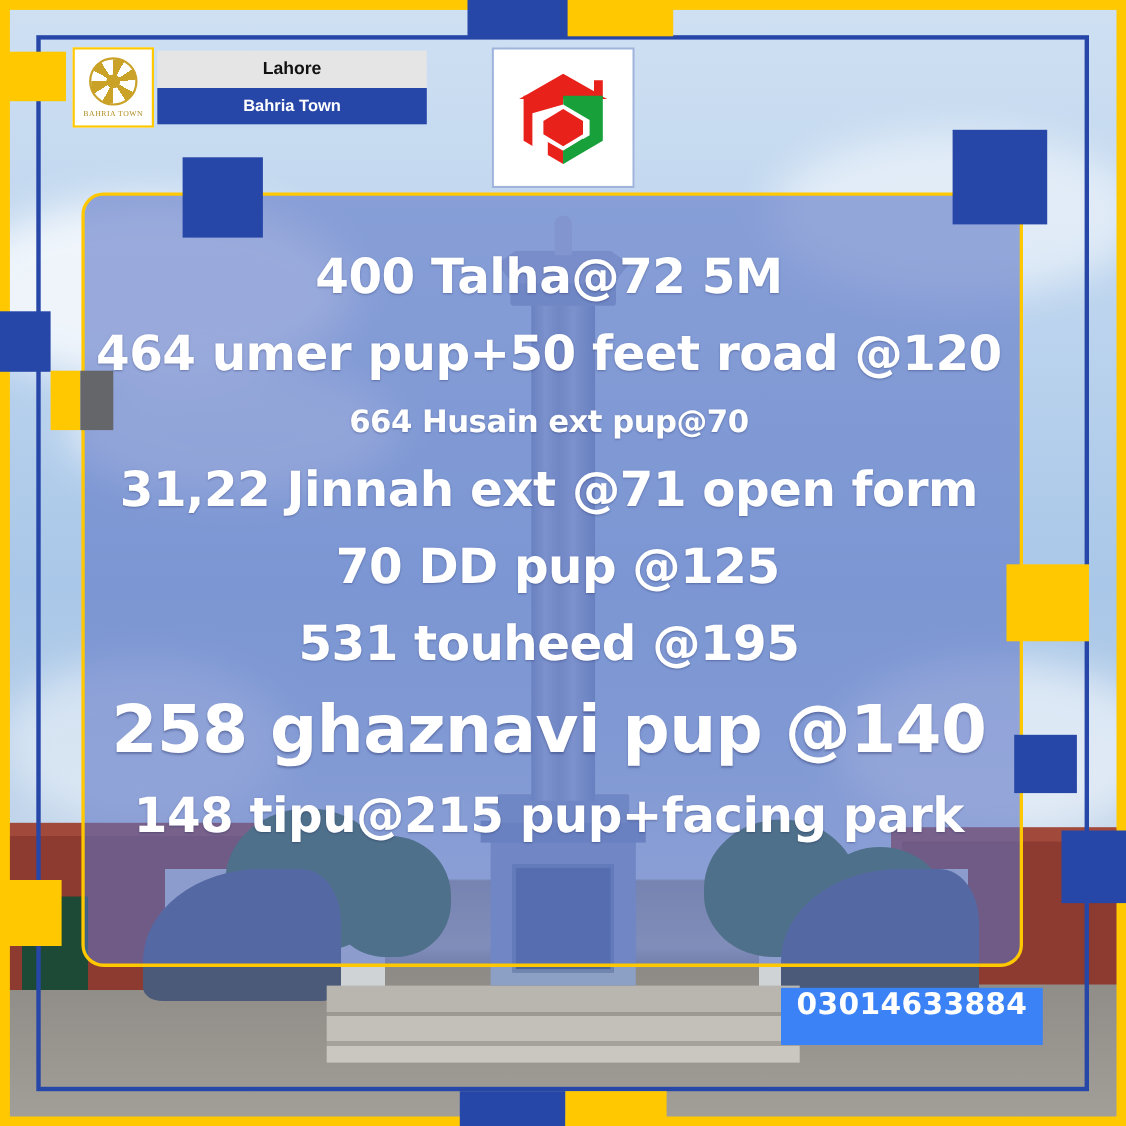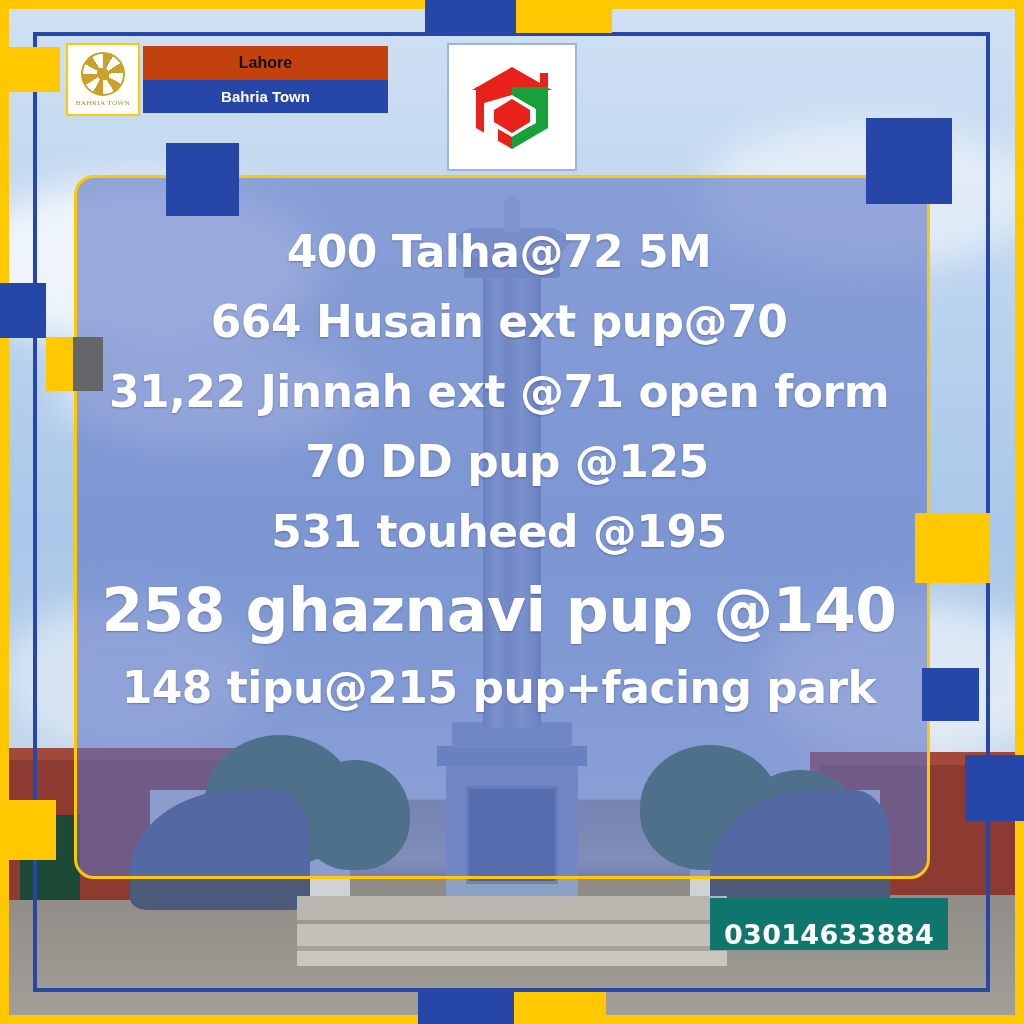--- a/index.html
+++ b/index.html
@@ -102,41 +102,41 @@
   .logo-mark{width:44px;height:44px;border-radius:50%;
              background:
                radial-gradient(circle at 50% 50%, #c9a227 0 6px, transparent 6.5px),
                conic-gradient(#c9a227 0 8%, #fff 8% 16%, #c9a227 16% 24%, #fff 24% 33%,
                               #c9a227 33% 41%, #fff 41% 50%, #c9a227 50% 58%, #fff 58% 66%,
                               #c9a227 66% 75%, #fff 75% 83%, #c9a227 83% 91%, #fff 91% 100%);
              border:2px solid #c9a227;box-sizing:border-box;}
   .logo-bahria-text{font-size:7px;letter-spacing:.5px;color:#b08d20;margin-top:3px;font-family:"Liberation Serif",serif;}
 
   .hdr-bars{position:absolute;left:143px;top:46px;width:245px;}
-  .hdr-city{background:#c2410c;color:#111;height:34px;line-height:34px;text-align:center;
+  .hdr-city{background:#e5e5e5;color:#111;height:34px;line-height:34px;text-align:center;
             font-size:16px;font-weight:bold;}
   .hdr-town{background:#2747a8;color:#ffffff;height:33px;line-height:33px;text-align:center;
             font-size:15px;font-weight:bold;}
 
   .logo-pc{position:absolute;left:447px;top:43px;width:130px;height:128px;background:#ffffff;
            border:2px solid #9fb4dd;box-sizing:border-box;display:flex;align-items:center;justify-content:center;}
 
   
   .listing{position:absolute;left:74px;top:230px;width:850px;text-align:center;}
   .line{color:#ffffff;font-weight:bold;font-family:"DejaVu Sans",sans-serif;
         line-height:1.0;margin:0 0 26px 0;white-space:nowrap;letter-spacing:-.5px;
         text-shadow:0 1px 2px rgba(20,30,80,.35);}
 
   
   .footer-yellow{position:absolute;left:110px;top:898px;width:600px;height:52px;background:#ffc800;
                  display:flex;align-items:center;justify-content:center;}
   .footer-yellow span{color:#2747a8;font-weight:bold;font-size:30px;letter-spacing:.4px;
                       font-family:"DejaVu Sans",sans-serif;}
-  .footer-blue{position:absolute;left:710px;top:898px;width:238px;height:52px;background:#0f766e;
-               display:flex;align-items:flex-end;justify-content:center;}
+  .footer-blue{position:absolute;left:710px;top:898px;width:238px;height:52px;background:#3b82f6;
+               display:flex;align-items:flex-start;justify-content:center;}
   .footer-blue span{color:#ffffff;font-weight:bold;font-size:27px;letter-spacing:.3px;
                     font-family:"DejaVu Sans",sans-serif;}
 </style>
 </head>
 <body>
 
 <div id="poster">
 
   <div class="photo">
     <div class="cloud c1"></div>
@@ -217,21 +217,22 @@
       <polygon points="50,38 74,52 74,66 50,80 36,72 36,92 22,84 22,46" fill="#ffffff"></polygon>
 
       <polygon points="50,42 68,53 68,65 50,76 32,65 32,53" fill="#e8211a"></polygon>
 
       <polygon points="50,80 68,69 68,80 50,92 50,80" fill="#18a03a"></polygon>
     </svg>
   </div>
 
   <div class="listing">
     <div class="line" style="font-size: 44px;">400 Talha@72 5M</div>
-    <div class="line" style="font-size: 44px;">664 Husain ext pup@70</div>
+    <div class="line" style="font-size: 44px;">464 umer pup+50 feet road @120</div>
+    <div class="line" style="font-size: 28px;">664 Husain ext pup@70</div>
     <div class="line" style="font-size: 44px;">31,22 Jinnah ext @71 open form</div>
     <div class="line" style="font-size: 44px; padding-left: 16px;">70 DD pup @125</div>
     <div class="line" style="font-size: 44px;">531 touheed @195</div>
     <div class="line" style="font-size: 60px;">258 ghaznavi pup @140</div>
     <div class="line" style="font-size: 44px;">148 tipu@215 pup+facing park</div>
   </div>
 
   <div class="footer-blue">
     <span>03014633884</span>
   </div>

